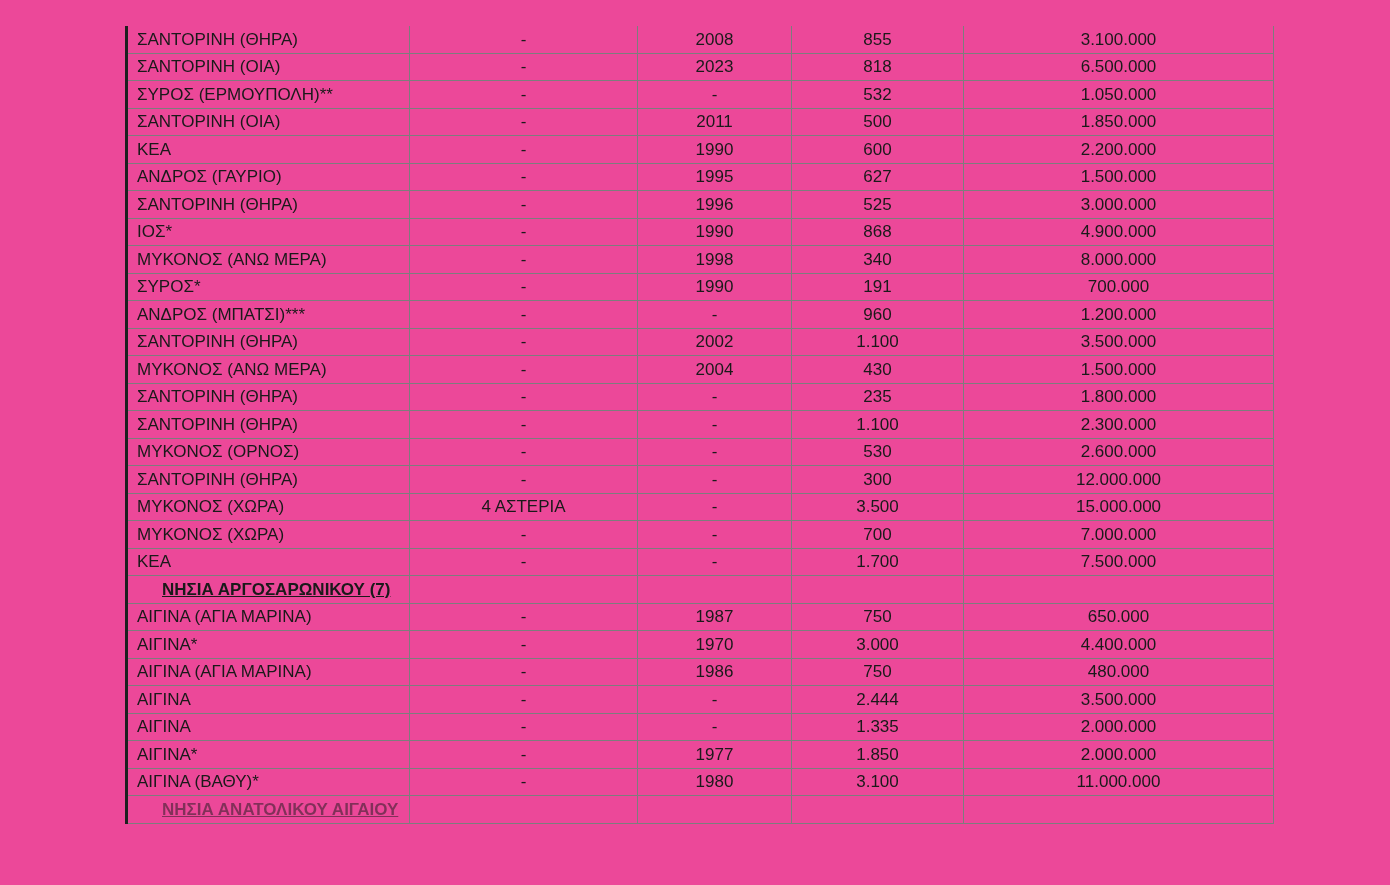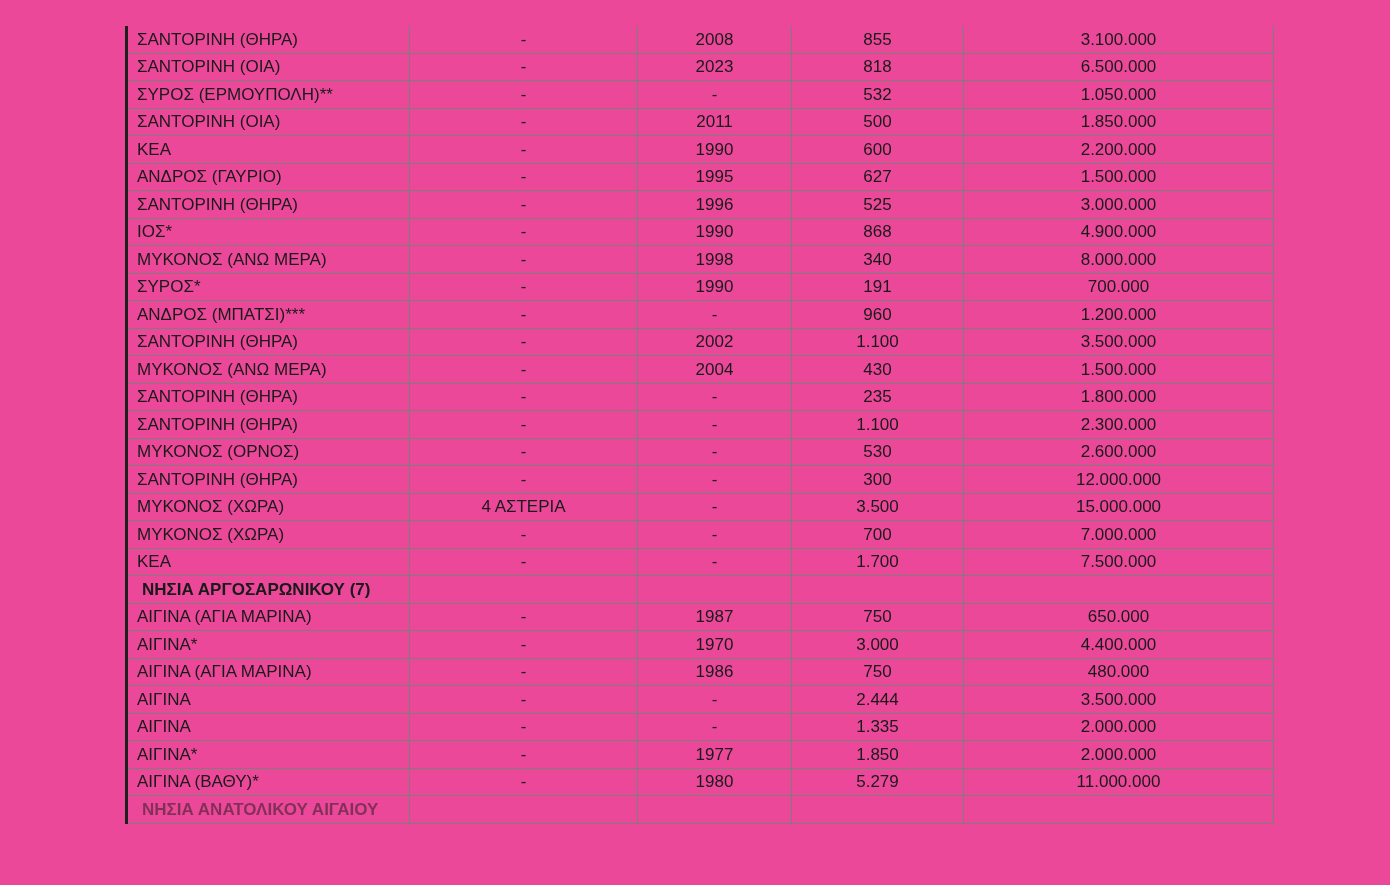--- a/index.html
+++ b/index.html
@@ -37,21 +37,21 @@
     white-space: nowrap;
     overflow: hidden;
     line-height: 1;
   }
   table.props td:last-child { border-right: none; margin-top: 11px; }
   table.props td.loc {
     text-align: left;
     padding-left: 9px;
   }
   tr.section td { font-weight: bold; }
-  tr.section td.loc { padding-left: 14px; }
+  tr.section td.loc { padding-left: 34px; text-decoration: underline; }
   tr.partial td { opacity: 0.5; }
 </style>
 </head>
 <body>
 
 <div class="page">
   <table class="props">
     <colgroup>
       <col style="width:283px">
       <col style="width:228px">
@@ -246,21 +246,21 @@
           <td class="loc">ΑΙΓΙΝΑ*</td>
           <td>-</td>
           <td>1977</td>
           <td>1.850</td>
           <td>2.000.000</td>
         </tr>
         <tr>
           <td class="loc">ΑΙΓΙΝΑ (ΒΑΘΥ)*</td>
           <td>-</td>
           <td>1980</td>
-          <td>5.279</td>
+          <td>3.100</td>
           <td>11.000.000</td>
         </tr>
         <tr class="section partial">
           <td class="loc">ΝΗΣΙΑ ΑΝΑΤΟΛΙΚΟΥ ΑΙΓΑΙΟΥ</td>
           <td></td>
           <td></td>
           <td></td>
           <td></td>
         </tr>
       </tbody>

